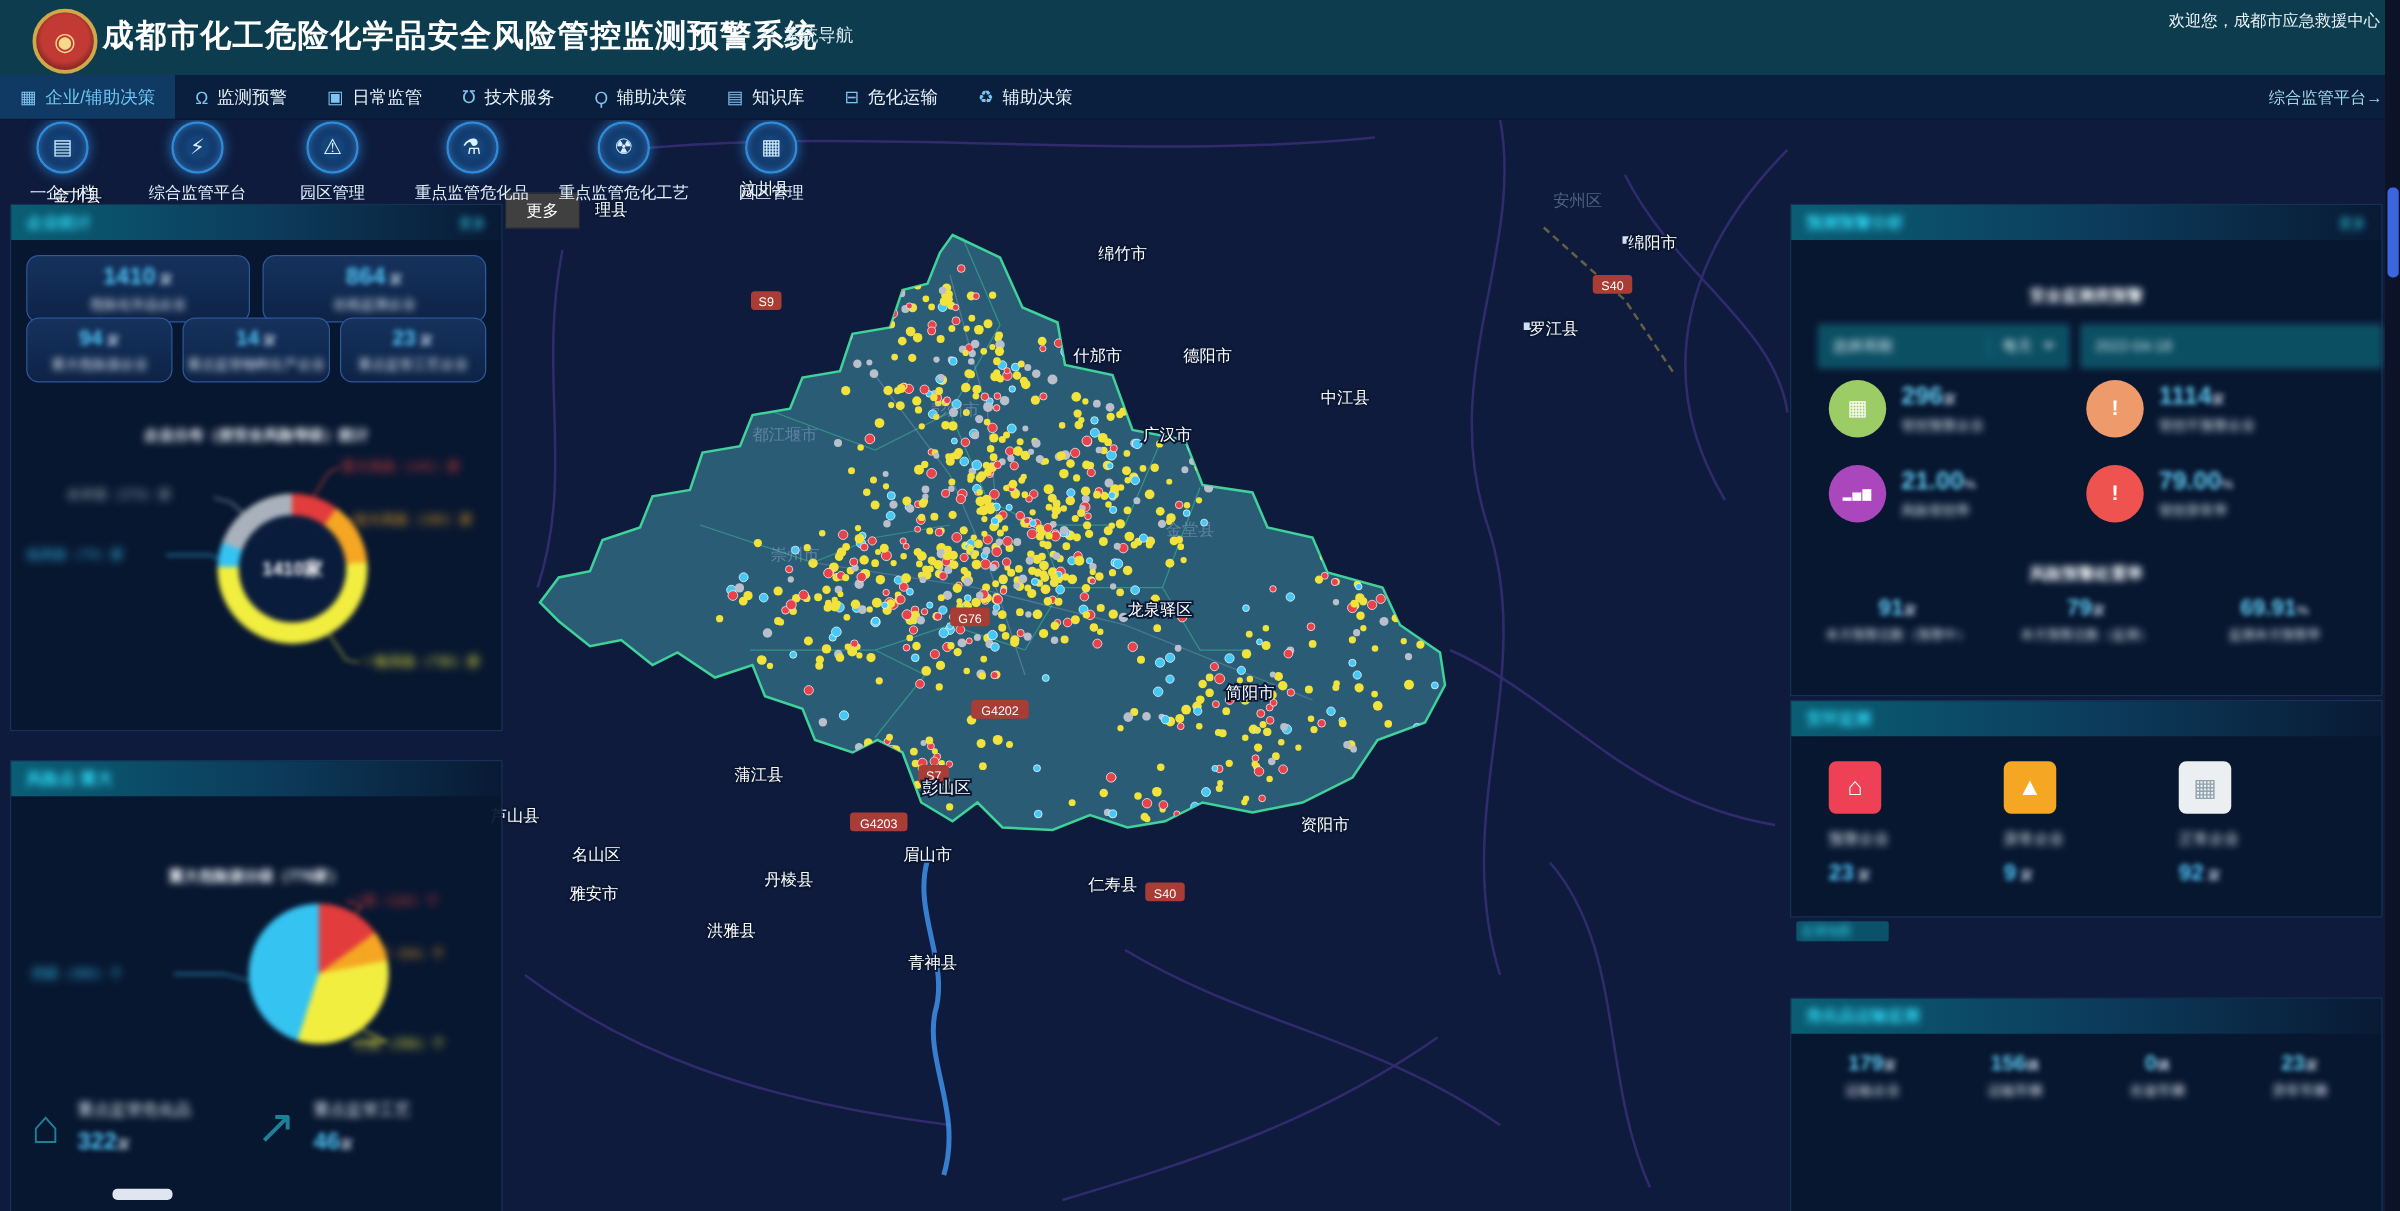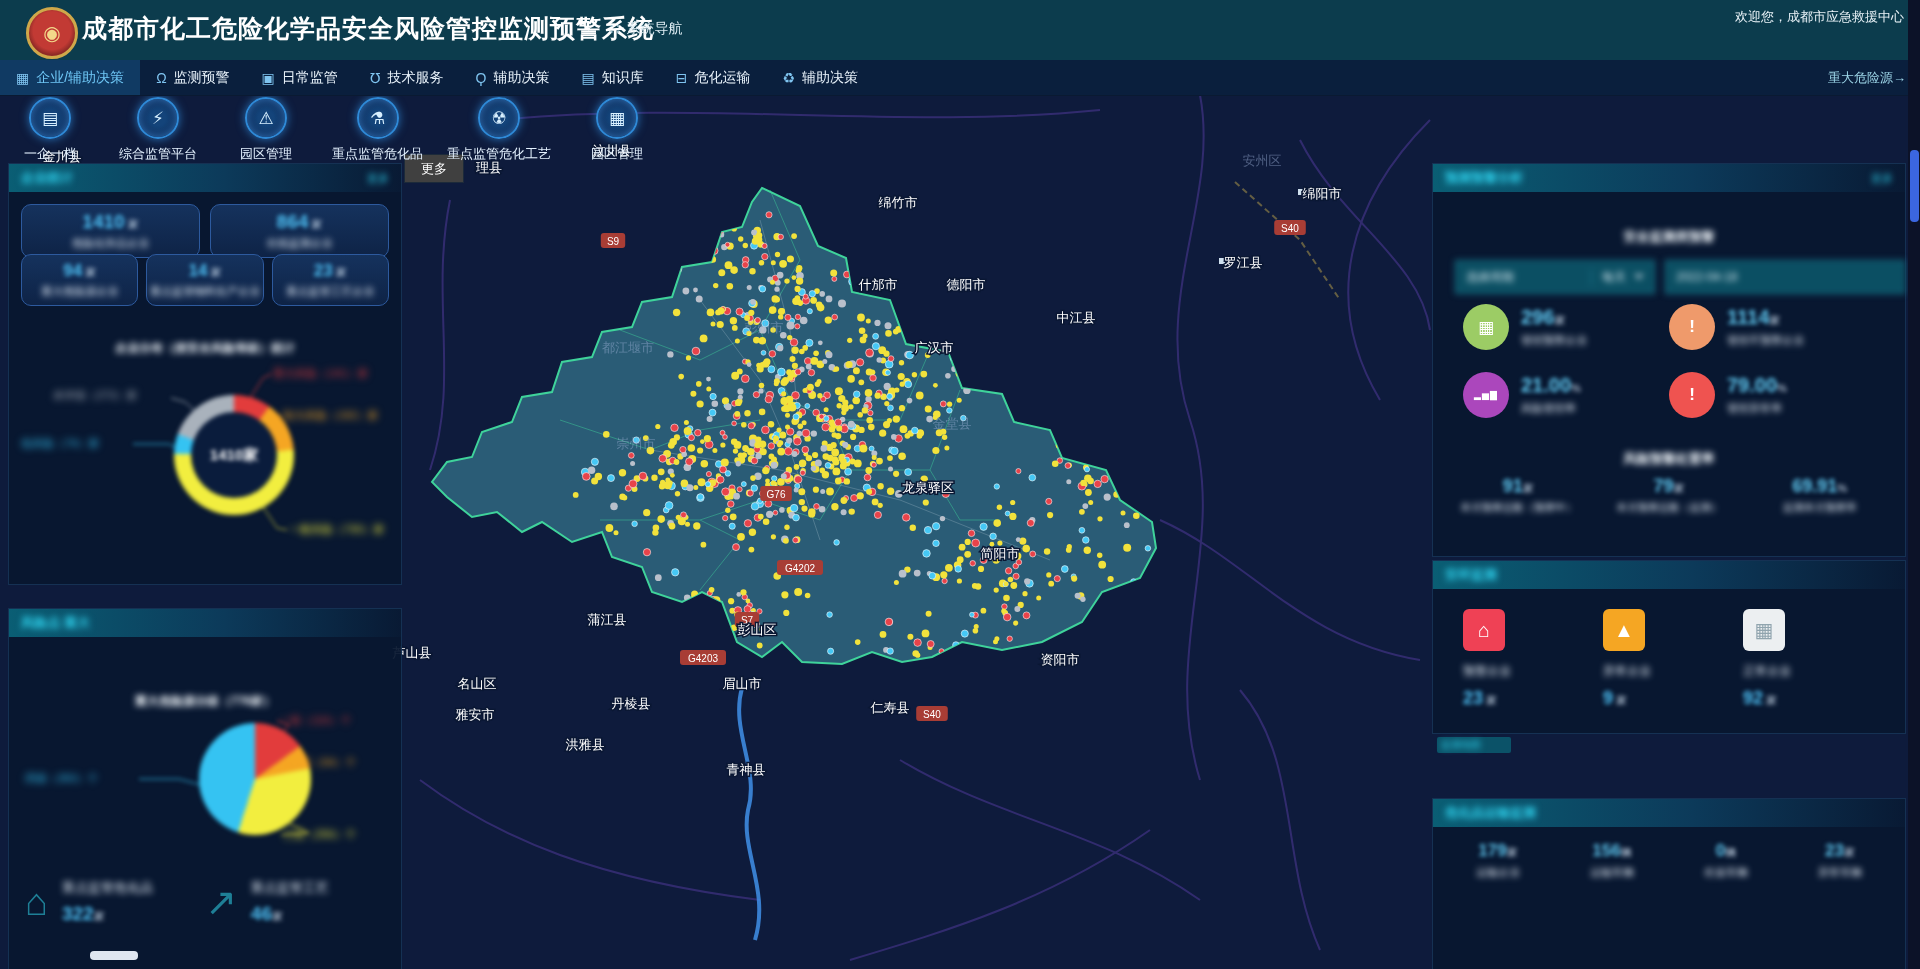--- a/index.html
+++ b/index.html
@@ -1227,21 +1227,21 @@
         </div>
         <div class="navitem">
           <span class="navicon">⊟</span>
           <span class="navlabel">危化运输</span>
         </div>
         <div class="navitem">
           <span class="navicon">♻</span>
           <span class="navlabel">辅助决策</span>
         </div>
       </div>
-    <div id="navright">重大危险源→</div>
+    <div id="navright">综合监管平台→</div>
   </div>
 
   <div id="subnav">
       <div class="snitem">
         <div class="sncircle">▤</div>
         <div class="snlabel">一企一档</div>
       </div>
       <div class="snitem">
         <div class="sncircle">⚡</div>
         <div class="snlabel">综合监管平台</div>

